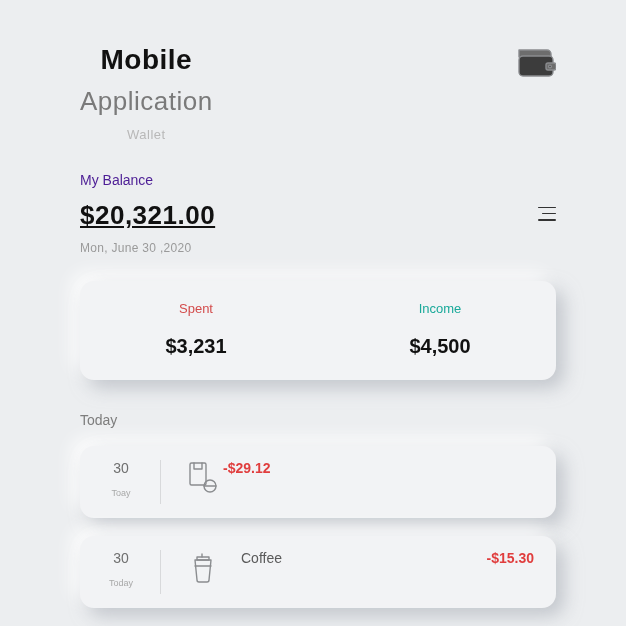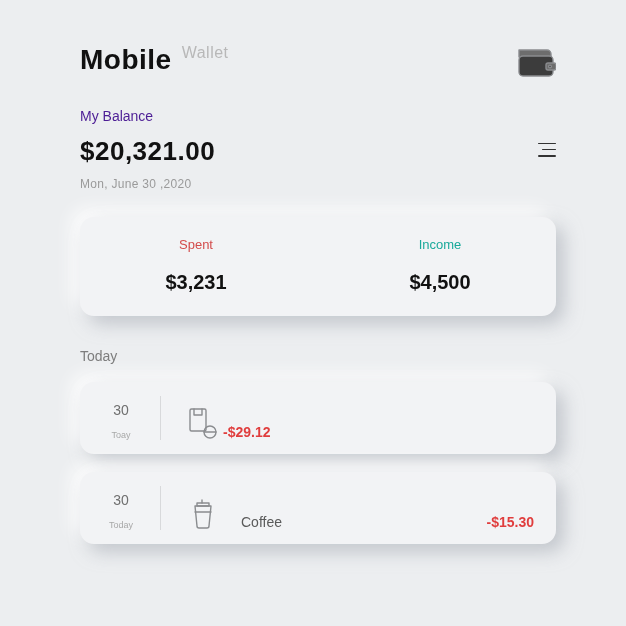--- a/index.html
+++ b/index.html
@@ -6,31 +6,31 @@
   html, body { width: 626px; height: 626px; }
   body {
     background: #eceef0;
     font-family: -apple-system, "Segoe UI", Helvetica, Arial, sans-serif;
     color: #222;
     padding: 44px 70px 0 80px;
   }
 
   
   .header { display: flex; align-items: flex-start; justify-content: space-between; }
-  .title-line { display: flex; align-items: flex-start; gap: 10px; }
+  .title-line { display: flex; align-items: center; gap: 10px; flex-direction: column; }
   .title-line .bold { font-weight: 800; font-size: 28px; letter-spacing: .5px; color: #111; }
   .title-line .light { font-weight: 300; font-size: 26px; color: #7a7a7a; letter-spacing: .5px; }
-  .title-line .tag  { font-weight: 400; font-size: 16px; color: #b8b8b8; letter-spacing: .5px; }
+  .title-line .tag  { font-weight: 400; font-size: 13px; color: #b8b8b8; letter-spacing: .5px; }
 
   .wallet-icon svg { display:block; }
 
   
   .balance { margin-top: 30px; display:flex; justify-content:space-between; align-items:center; }
   .balance-left .label { font-size: 14px; color: #4c1d95; font-weight: 400; }
-  .balance-left .amount { font-size: 26px; font-weight: 700; color: #111; margin-top: 12px; letter-spacing:.5px;}
+  .balance-left .amount { font-size: 26px; font-weight: 700; color: #111; margin-top: 12px; letter-spacing:.5px;text-decoration:underline;}
   .balance-left .date { font-size: 12px; color: #9a9a9a; margin-top: 10px; letter-spacing:.3px;}
   .menu-icon { width:20px; height:14px; display:flex; flex-direction:column; justify-content:space-between; align-items:flex-end; cursor:pointer;}
   .menu-icon span { display:block; height:1.5px; background:#333; border-radius:1px;}
   .menu-icon span:nth-child(1){width:18px;}
   .menu-icon span:nth-child(2){width:14px;}
   .menu-icon span:nth-child(3){width:18px;}
 
   
   .card {
     background: #f2f3f5;
@@ -53,38 +53,39 @@
   .summary .val { font-size: 20px; font-weight:700; color:#111; margin-top:19px; }
 
   
   .section-title { margin-top: 32px; font-size: 14px; color:#7d7d7d; }
 
   
   .tx {
     margin-top: 18px;
     padding: 14px 22px 14px 18px;
     display:flex;
-    align-items:flex-end;
+    align-items:flex-start;
   }
   .tx .date-col { width:46px; text-align:center; }
   .tx .date-col .d { font-size:14px; color:#6f6f6f; }
   .tx .date-col .t { font-size:9px; color:#a8a8a8; margin-top:12px; }
   .tx .divider { width:1px; height:44px; background:#d8d9db; margin:0 22px 0 16px;}
   .tx .ico { width:40px; display:flex; justify-content:center; }
   .tx .name { flex:1; font-size:14px; color:#5a5a5a; padding-left:18px; }
   .tx .amt  { font-size:14px; font-weight:700; color:#e03d3d; }
 
   svg { stroke:#8a8c8f; stroke-width:1.4; fill:none; stroke-linecap:round; stroke-linejoin:round; }
 </style>
 </head>
 <body>
 
 <div class="header">
   <div class="title-line">
     <span class="bold">Mobile</span>
+    <span class="light">Application</span>
     <span class="tag">Wallet</span>
   </div>
   <div class="wallet-icon">
     <svg width="40" height="34" viewBox="0 0 40 34" stroke="none">
       <path d="M3 6 h28 a4 4 0 0 1 4 4 v3 H3 z" fill="#6d6d6d"></path>
       <rect x="3" y="12" width="34" height="20" rx="4" fill="#3c3c3c"></rect>
       <rect x="30" y="19" width="10" height="7" rx="2" fill="#6d6d6d"></rect>
       <circle cx="34" cy="22.5" r="1.4" fill="#3c3c3c"></circle>
     </svg>
   </div>

